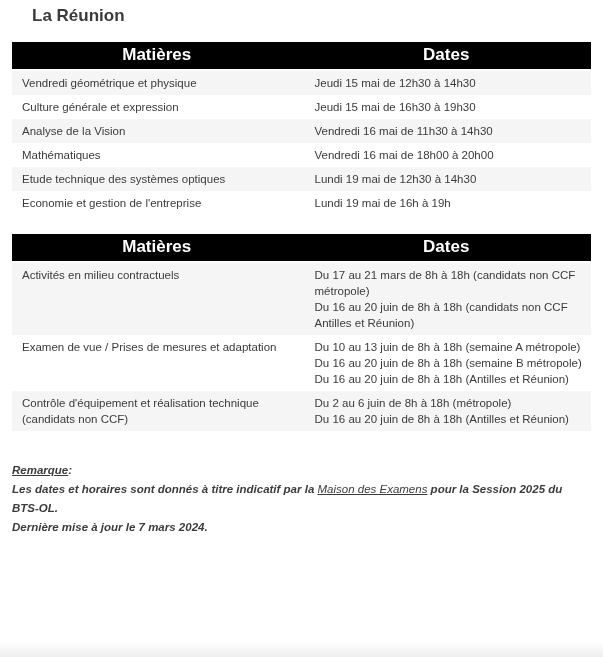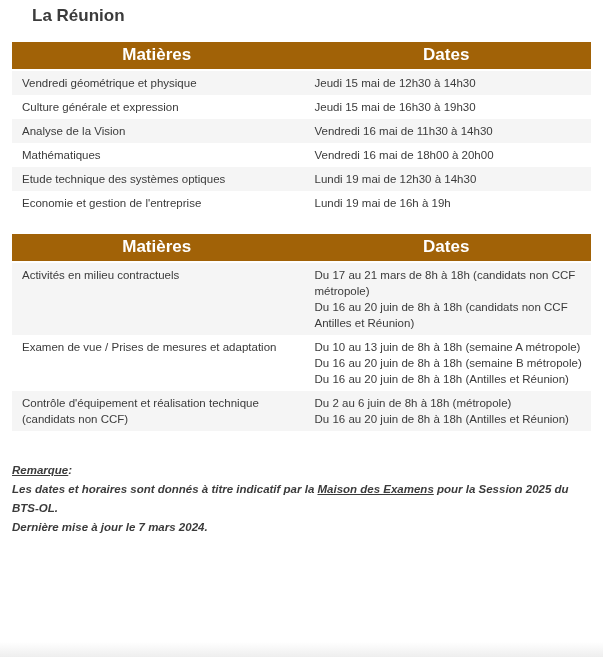--- a/index.html
+++ b/index.html
@@ -12,21 +12,21 @@
   }
   .content{padding:9px 12px 0 12px;}
   .region-title{
     font-size:17px;font-weight:bold;color:#3b3b3b;margin:0 0 0 0;line-height:14px;padding-left:20px;
   }
   table.exam-table{
     width:579px;border-collapse:collapse;table-layout:fixed;margin-top:19px;
   }
   table.exam-table th{
     width:50%;
-    background:#a16207;color:#ffffff;
+    background:#000000;color:#ffffff;
     font-size:17px;font-weight:bold;
     text-align:center;padding:3px 0 4px 0;
     border-bottom:2px solid #ffffff;
   }
   table.exam-table td{
     vertical-align:top;
     font-size:11.5px;line-height:16px;
     padding:4px 8px 4px 10px;
   }
   table.exam-table td.dates{padding-left:13px;}
@@ -34,21 +34,21 @@
   table.exam-table tbody tr:nth-child(even){background:#ffffff;}
   .section-title{
     font-size:20px;font-weight:bold;color:#474747;
     margin:33px 0 8px 0;line-height:22px;letter-spacing:0.2px;
   }
   .remarque{
     margin-top:30px;font-size:11.5px;line-height:19px;color:#3b3b3b;
   }
   .bold-italic{font-weight:bold;font-style:italic;}
   .underlined{text-decoration:underline;}
-  a.note-link{color:#3b3b3b;text-decoration:underline;font-weight:bold;font-style:italic;cursor:pointer;}
+  a.note-link{color:#3b3b3b;text-decoration:underline;font-weight:normal;font-style:italic;cursor:pointer;}
   .bottom-fade{
     position:absolute;left:0;bottom:0;width:603px;height:15px;
     background:linear-gradient(to bottom, rgba(238,238,238,0), #eeeeee);
     pointer-events:none;
   }
 </style>
 </head>
 <body>
 
 <div class="content">

